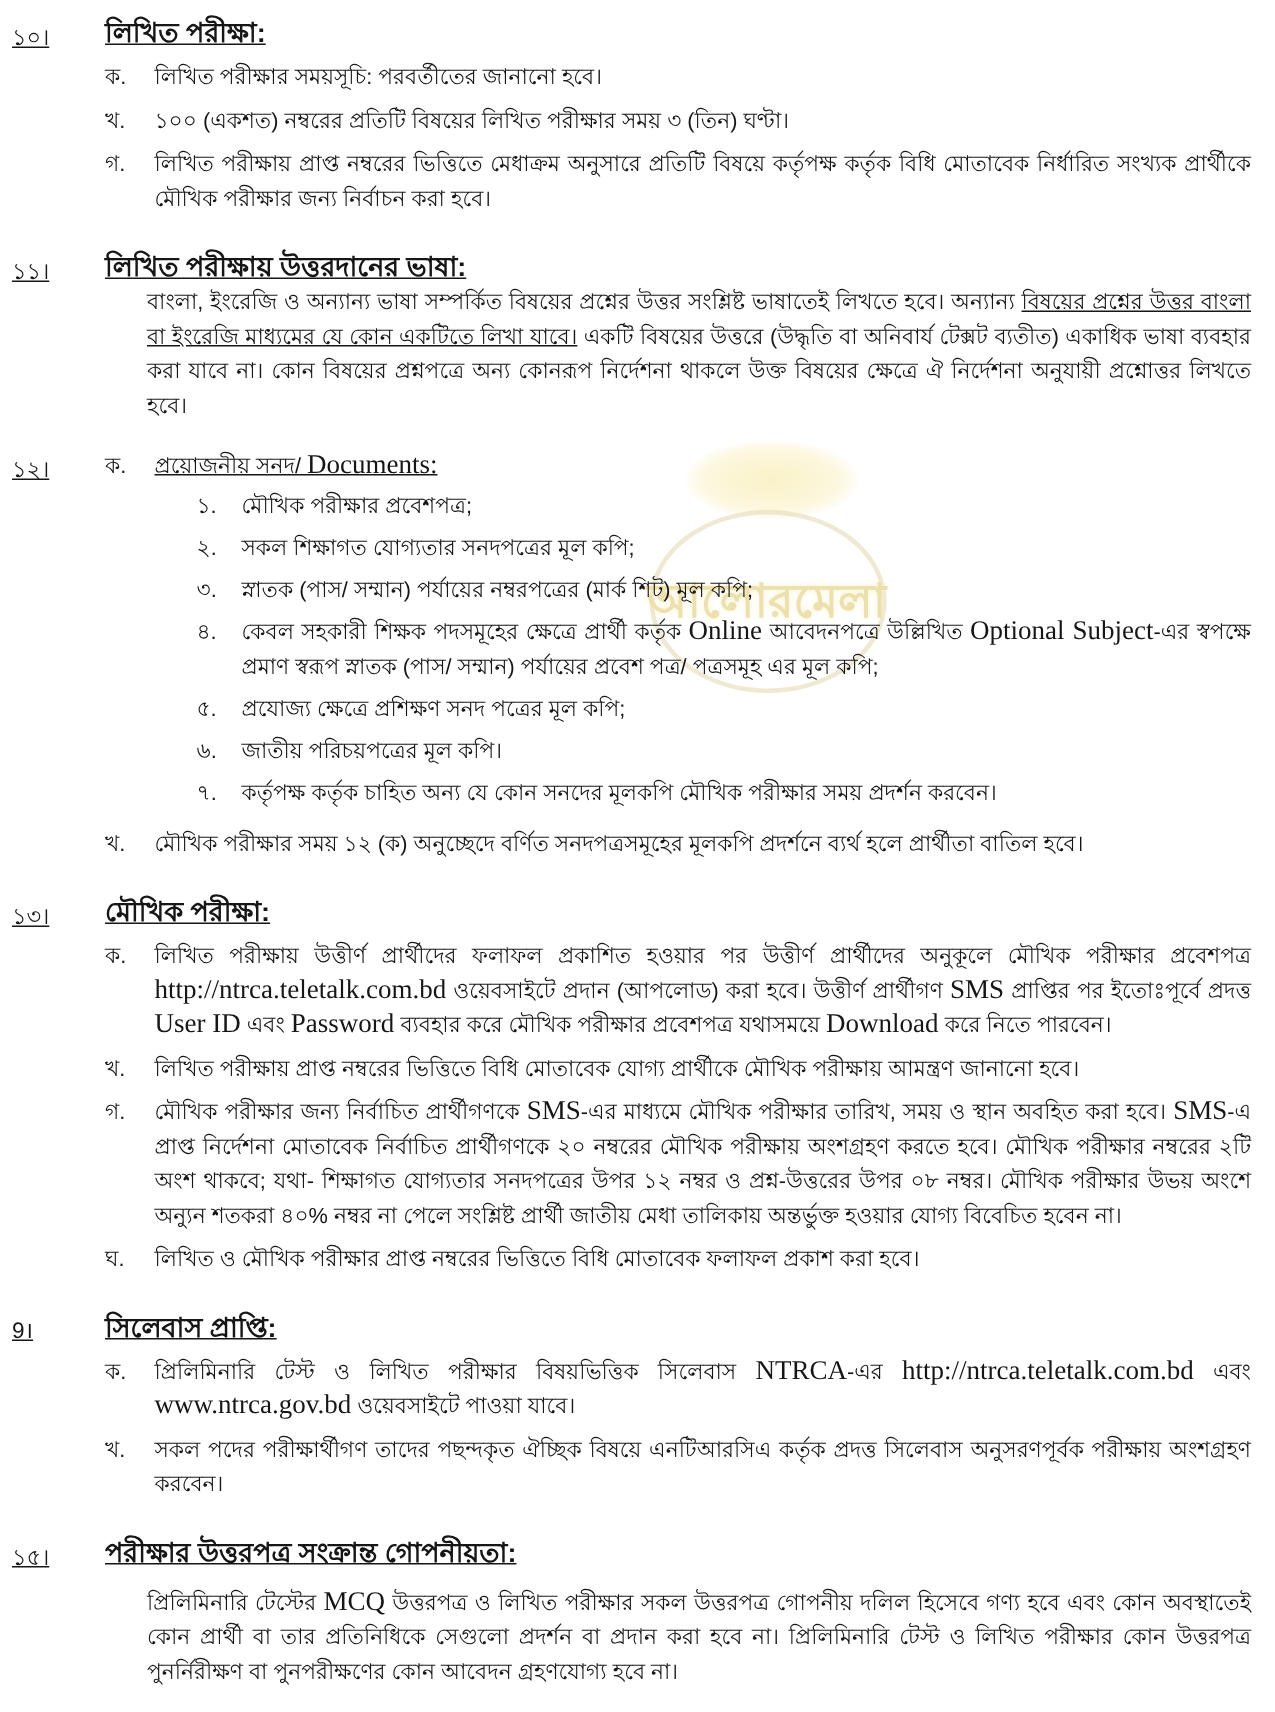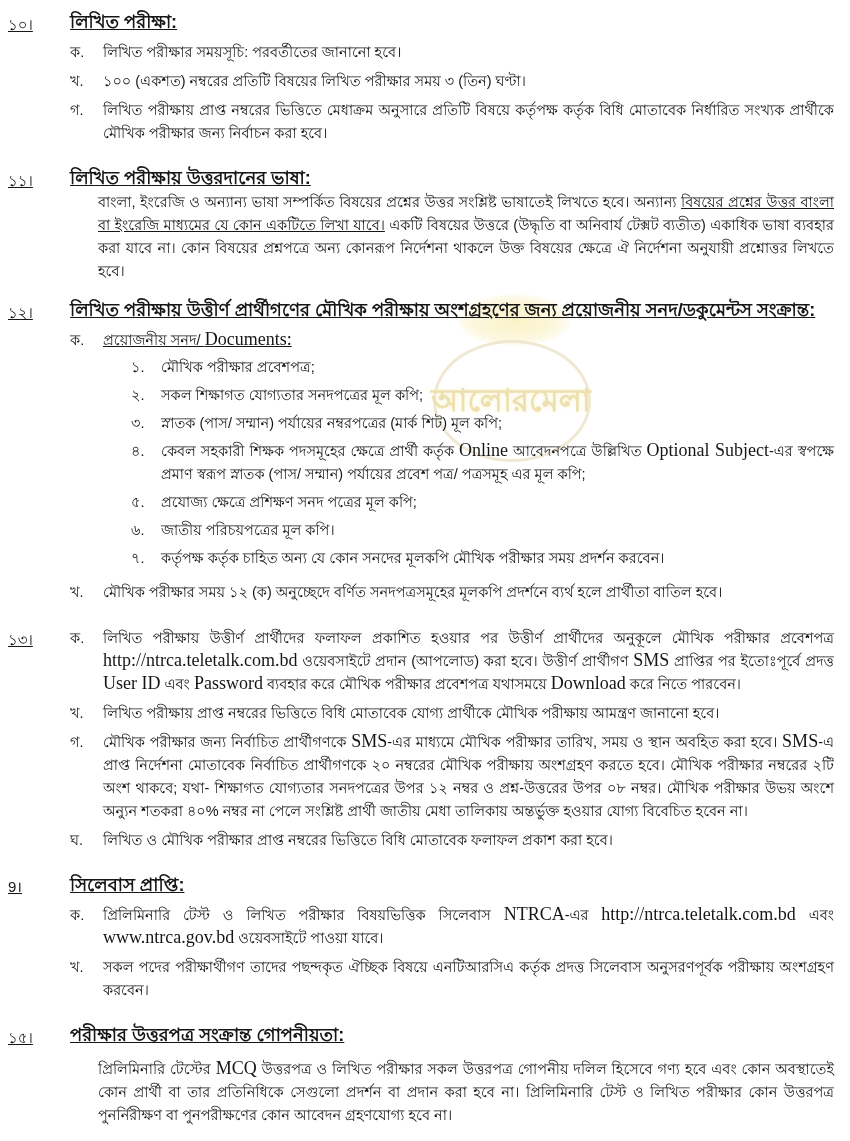--- a/index.html
+++ b/index.html
@@ -80,21 +80,20 @@
       <div class="sec-no">১১।</div>
       <div class="sec-body">
         <div class="sec-heading" style="margin-bottom:3px;text-decoration:underline;">লিখিত পরীক্ষায় উত্তরদানের ভাষা:</div>
         <div class="body-par"><span>বাংলা, ইংরেজি ও অন্যান্য ভাষা সম্পর্কিত বিষয়ের প্রশ্নের উত্তর সংশ্লিষ্ট ভাষাতেই লিখতে হবে। অন্যান্য </span><span class="run-u">বিষয়ের প্রশ্নের উত্তর বাংলা বা ইংরেজি মাধ্যমের যে কোন একটিতে লিখা যাবে।</span><span> একটি বিষয়ের উত্তরে (উদ্ধৃতি বা অনিবার্য টেক্সট ব্যতীত) একাধিক ভাষা ব্যবহার করা যাবে না। কোন বিষয়ের প্রশ্নপত্রে অন্য কোনরূপ নির্দেশনা থাকলে উক্ত বিষয়ের ক্ষেত্রে ঐ নির্দেশনা অনুযায়ী প্রশ্নোত্তর লিখতে হবে।</span></div>
       </div>
     </div>
 
     <div class="sec">
       <div class="sec-no">১২।</div>
       <div class="sec-body">
-        <div class="sec-heading">লিখিত পরীক্ষায় উত্তীর্ণ প্রার্থীগণের মৌখিক পরীক্ষায় অংশগ্রহণের জন্য প্রয়োজনীয় সনদ/ডকুমেন্টস সংক্রান্ত:</div>
         <div class="item">
           <div class="item-label">ক.</div>
           <div class="item-text">
             <div><span class="run-u">প্রয়োজনীয় সনদ/ </span><span class="run-latin run-u">Documents:</span></div>
             <div class="subitems">
               <div class="subitem">
                 <div class="subitem-label">১.</div>
                 <div class="subitem-text"><span>মৌখিক পরীক্ষার প্রবেশপত্র;</span></div>
               </div>
               <div class="subitem">
@@ -127,20 +126,21 @@
         <div class="item">
           <div class="item-label">খ.</div>
           <div class="item-text"><span>মৌখিক পরীক্ষার সময় ১২ (ক) অনুচ্ছেদে বর্ণিত সনদপত্রসমূহের মূলকপি প্রদর্শনে ব্যর্থ হলে প্রার্থীতা বাতিল হবে।</span></div>
         </div>
       </div>
     </div>
 
     <div class="sec">
       <div class="sec-no">১৩।</div>
       <div class="sec-body">
+        <div class="sec-heading">মৌখিক পরীক্ষা:</div>
         <div class="item">
           <div class="item-label">ক.</div>
           <div class="item-text"><span>লিখিত পরীক্ষায় উত্তীর্ণ প্রার্থীদের ফলাফল প্রকাশিত হওয়ার পর উত্তীর্ণ প্রার্থীদের অনুকূলে মৌখিক পরীক্ষার প্রবেশপত্র </span><span class="run-latin">http://ntrca.teletalk.com.bd</span><span> ওয়েবসাইটে প্রদান (আপলোড) করা হবে। উত্তীর্ণ প্রার্থীগণ </span><span class="run-latin">SMS</span><span> প্রাপ্তির পর ইতোঃপূর্বে প্রদত্ত </span><span class="run-latin">User ID</span><span> এবং </span><span class="run-latin">Password</span><span> ব্যবহার করে মৌখিক পরীক্ষার প্রবেশপত্র যথাসময়ে </span><span class="run-latin">Download</span><span> করে নিতে পারবেন।</span></div>
         </div>
         <div class="item">
           <div class="item-label">খ.</div>
           <div class="item-text"><span>লিখিত পরীক্ষায় প্রাপ্ত নম্বরের ভিত্তিতে বিধি মোতাবেক যোগ্য প্রার্থীকে মৌখিক পরীক্ষায় আমন্ত্রণ জানানো হবে।</span></div>
         </div>
         <div class="item">
           <div class="item-label">গ.</div>

